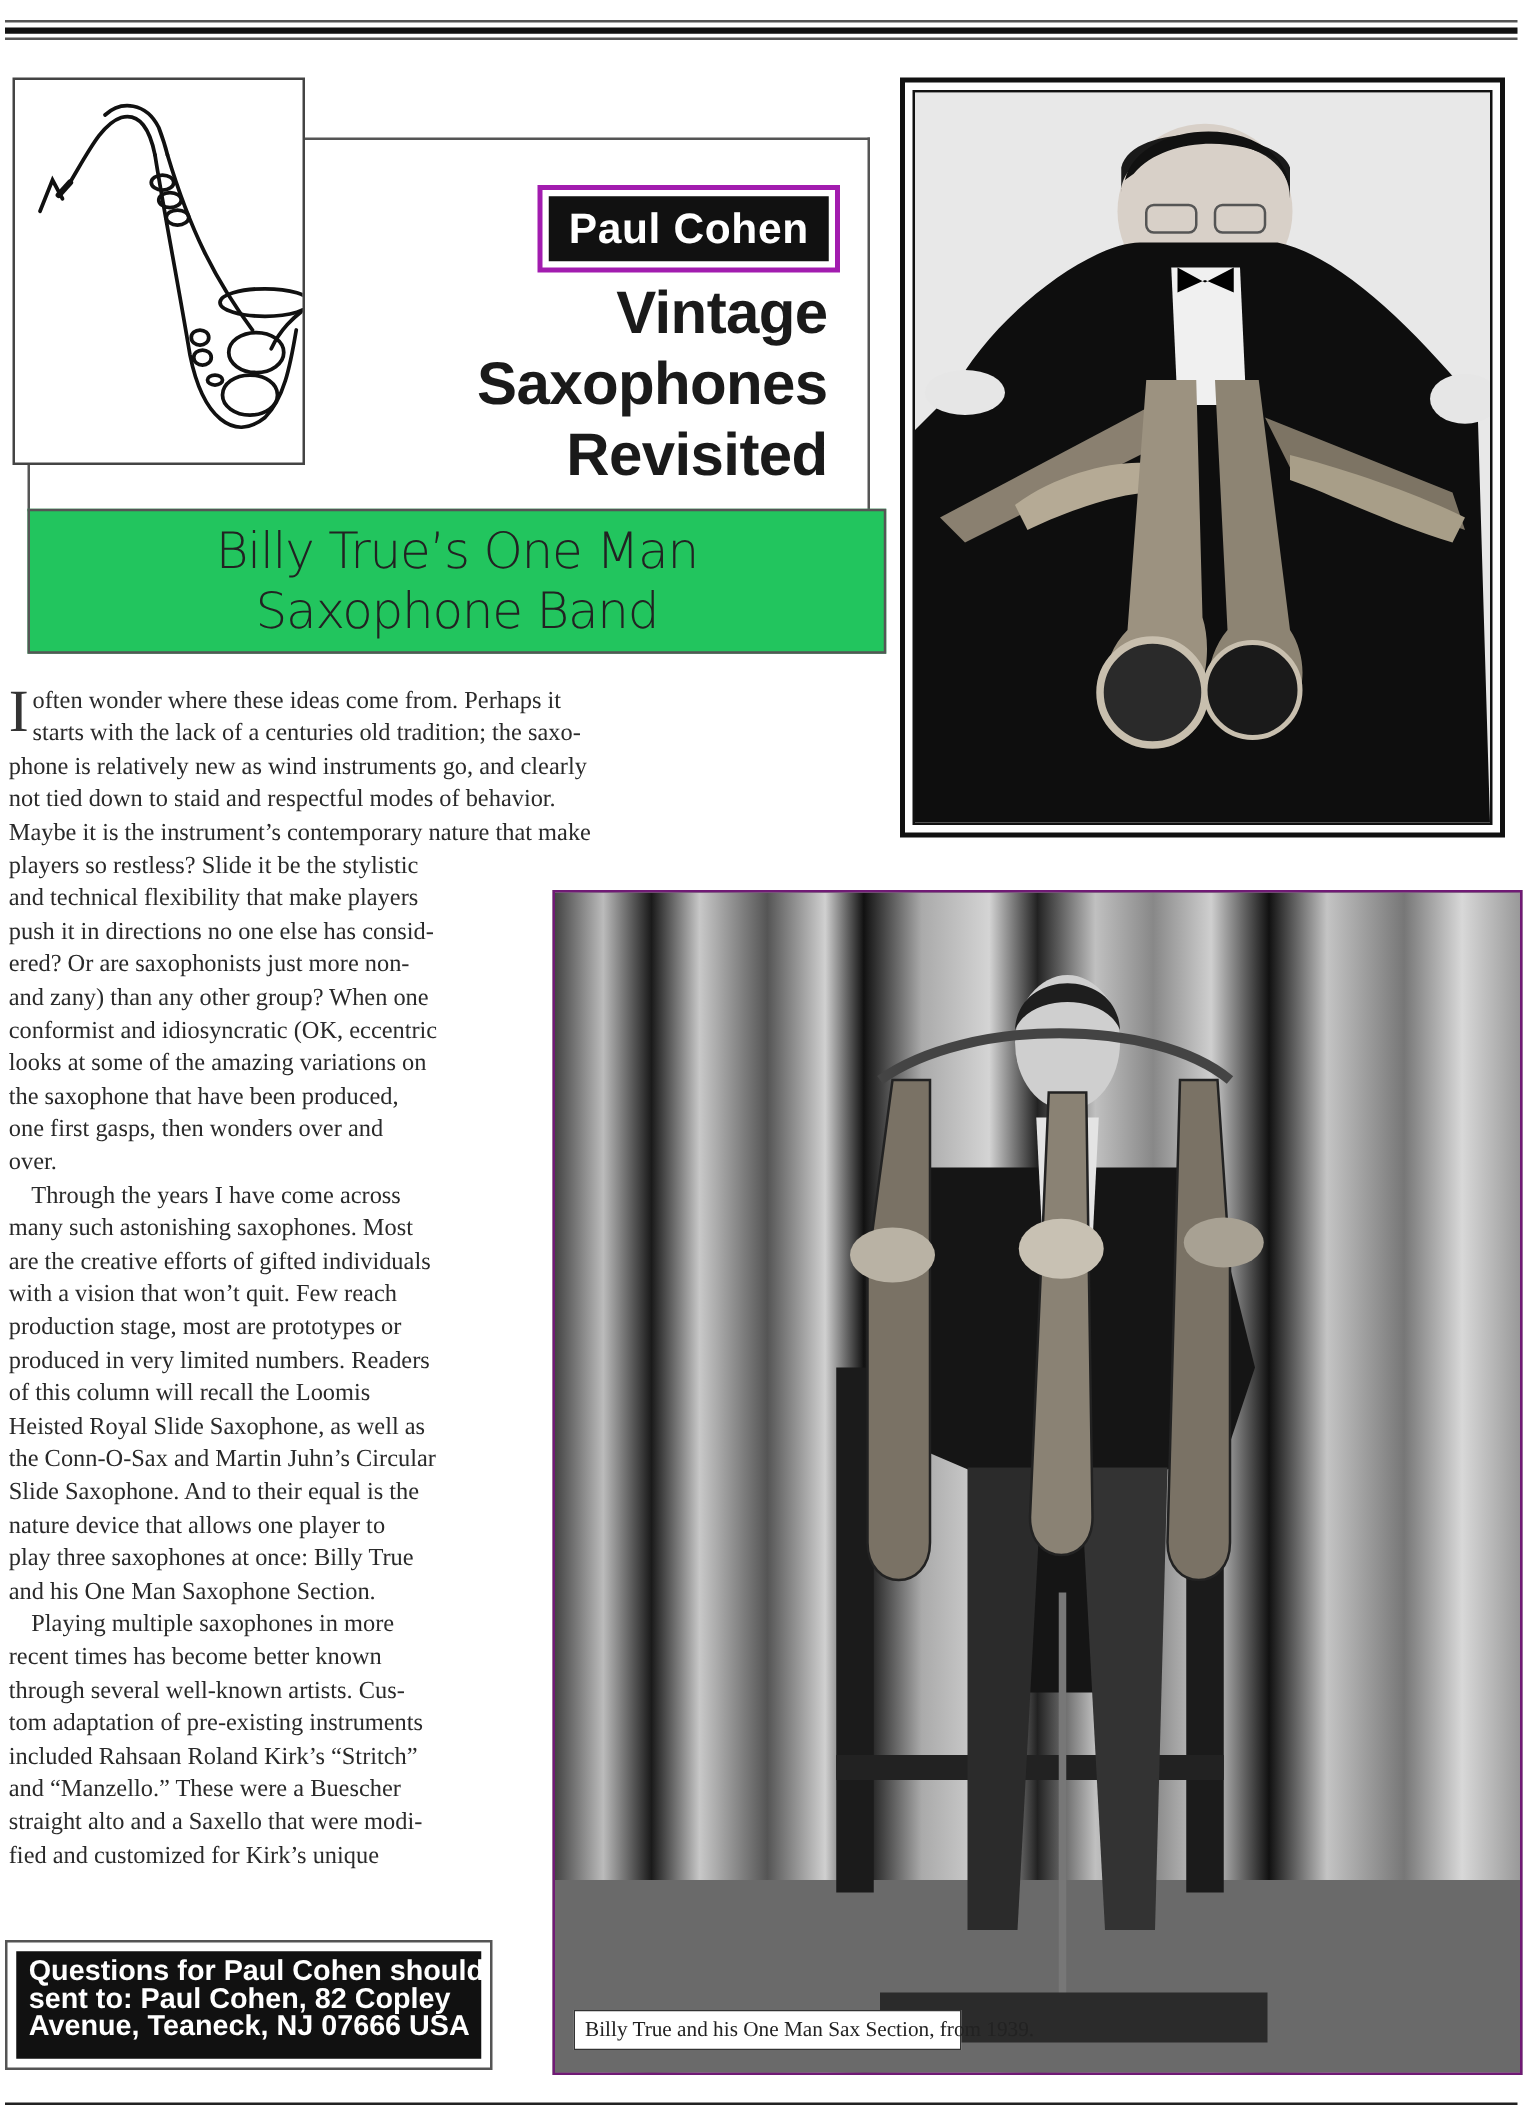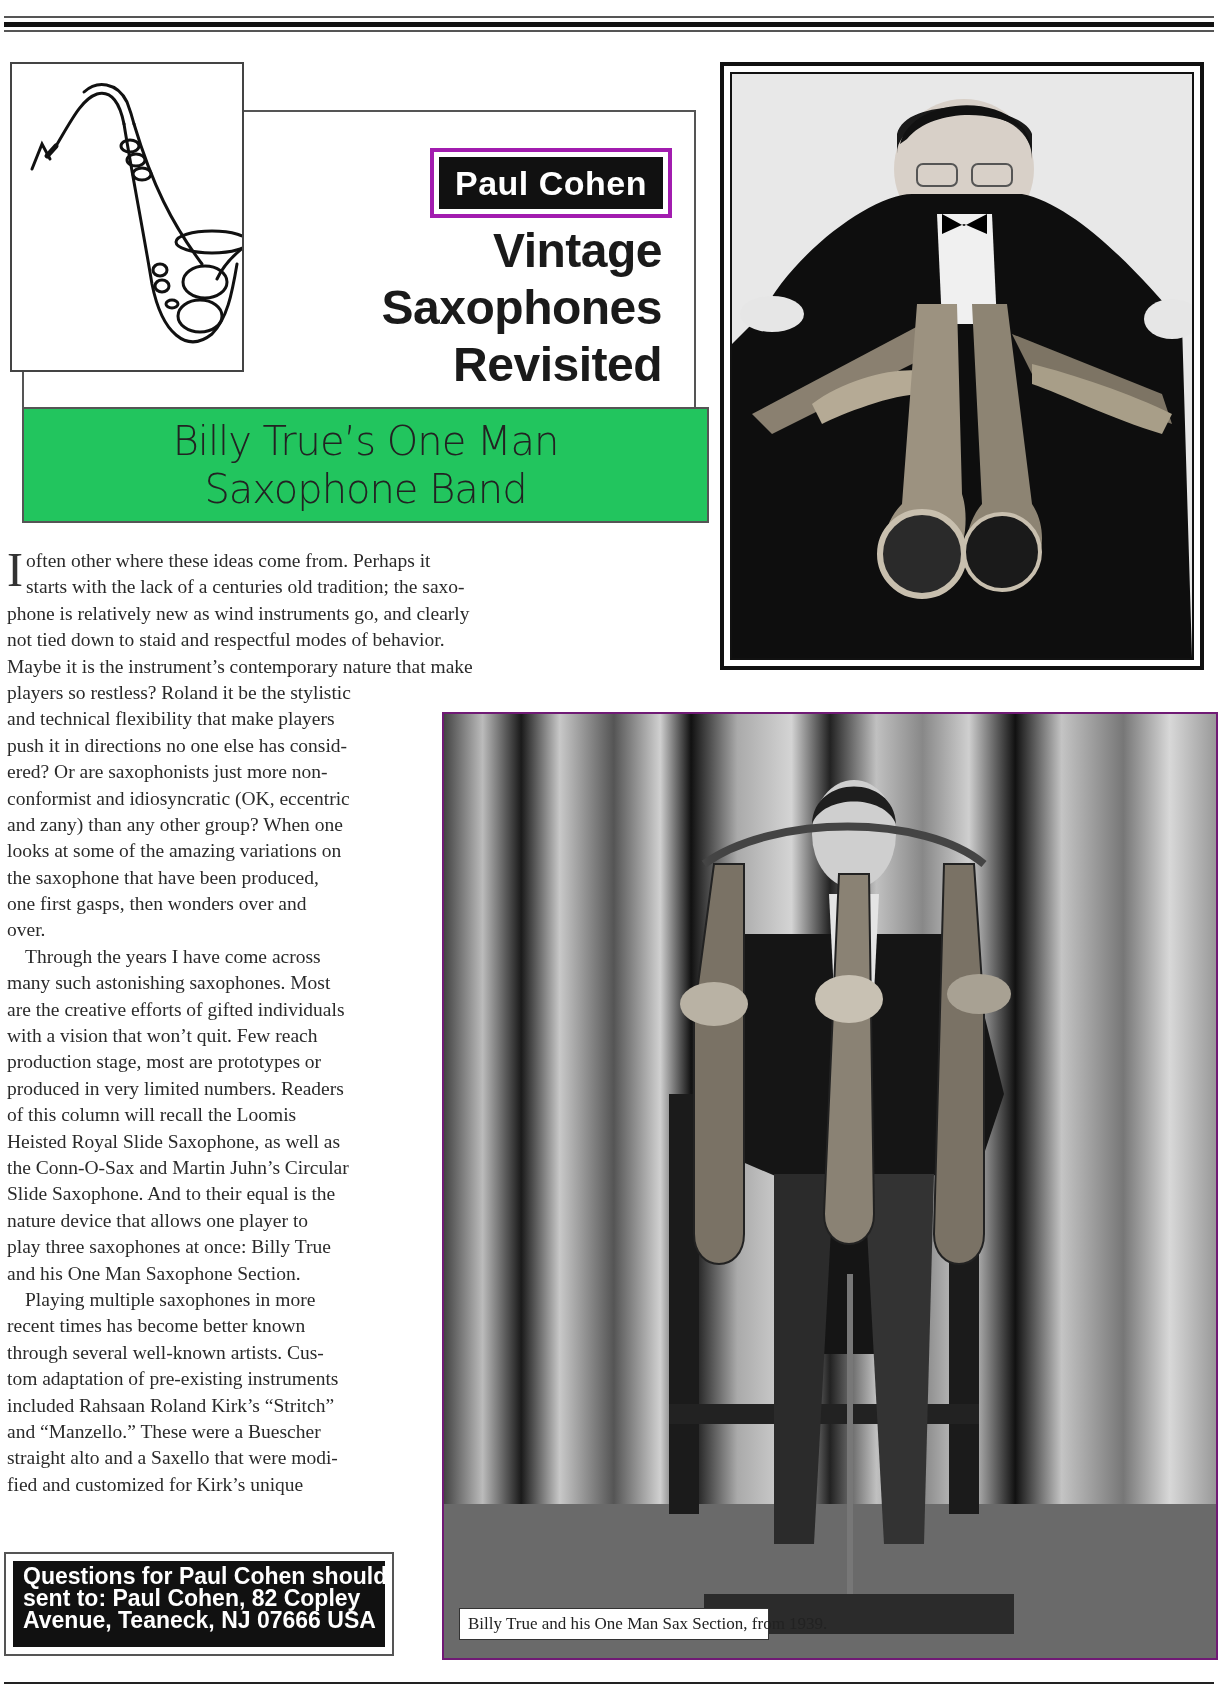--- a/index.html
+++ b/index.html
@@ -176,31 +176,31 @@
     <rect x="403" y="560" width="6" height="340" fill="#777"></rect>
     <rect x="260" y="880" width="310" height="40" fill="#2b2b2b"></rect>
   </svg>
   <div class="caption-box">Billy True and his One Man Sax Section, from 1939.</div>
 </div>
 
 <div class="body-text">
   <p>
     <span class="dropcap">I</span>
     </p>
-    <div class="line">often other where these ideas come from. Perhaps it</div>
+    <div class="line">often wonder where these ideas come from. Perhaps it</div>
     <div class="line">starts with the lack of a centuries old tradition; the saxo-</div>
     <div class="line" style="clear:left">phone is relatively new as wind instruments go, and clearly</div>
     <div class="line">not tied down to staid and respectful modes of behavior.</div>
     <div class="line">Maybe it is the instrument’s contemporary nature that make</div>
-    <div class="line">players so restless? Roland it be the stylistic</div>
+    <div class="line">players so restless? Slide it be the stylistic</div>
     <div class="line">and technical flexibility that make players</div>
     <div class="line">push it in directions no one else has consid-</div>
     <div class="line">ered? Or are saxophonists just more non-</div>
+    <div class="line">and zany) than any other group? When one</div>
     <div class="line">conformist and idiosyncratic (OK, eccentric</div>
-    <div class="line">and zany) than any other group? When one</div>
     <div class="line">looks at some of the amazing variations on</div>
     <div class="line">the saxophone that have been produced,</div>
     <div class="line">one first gasps, then wonders over and</div>
     <div class="line">over.</div>
   <p></p>
   <p>
     </p>
     <div class="line indent">Through the years I have come across</div>
     <div class="line">many such astonishing saxophones. Most</div>
     <div class="line">are the creative efforts of gifted individuals</div>

